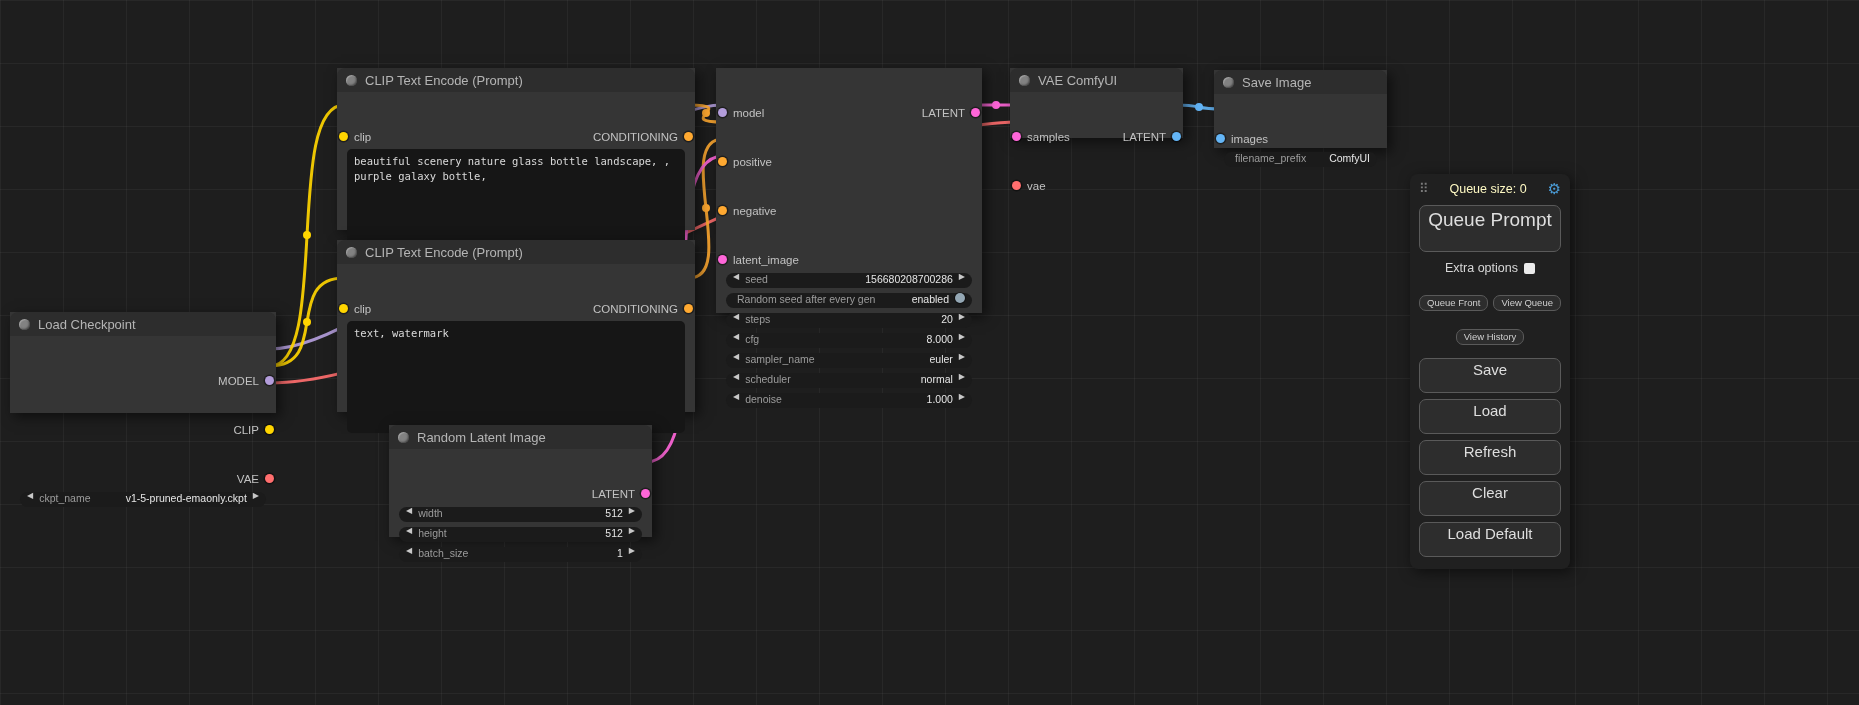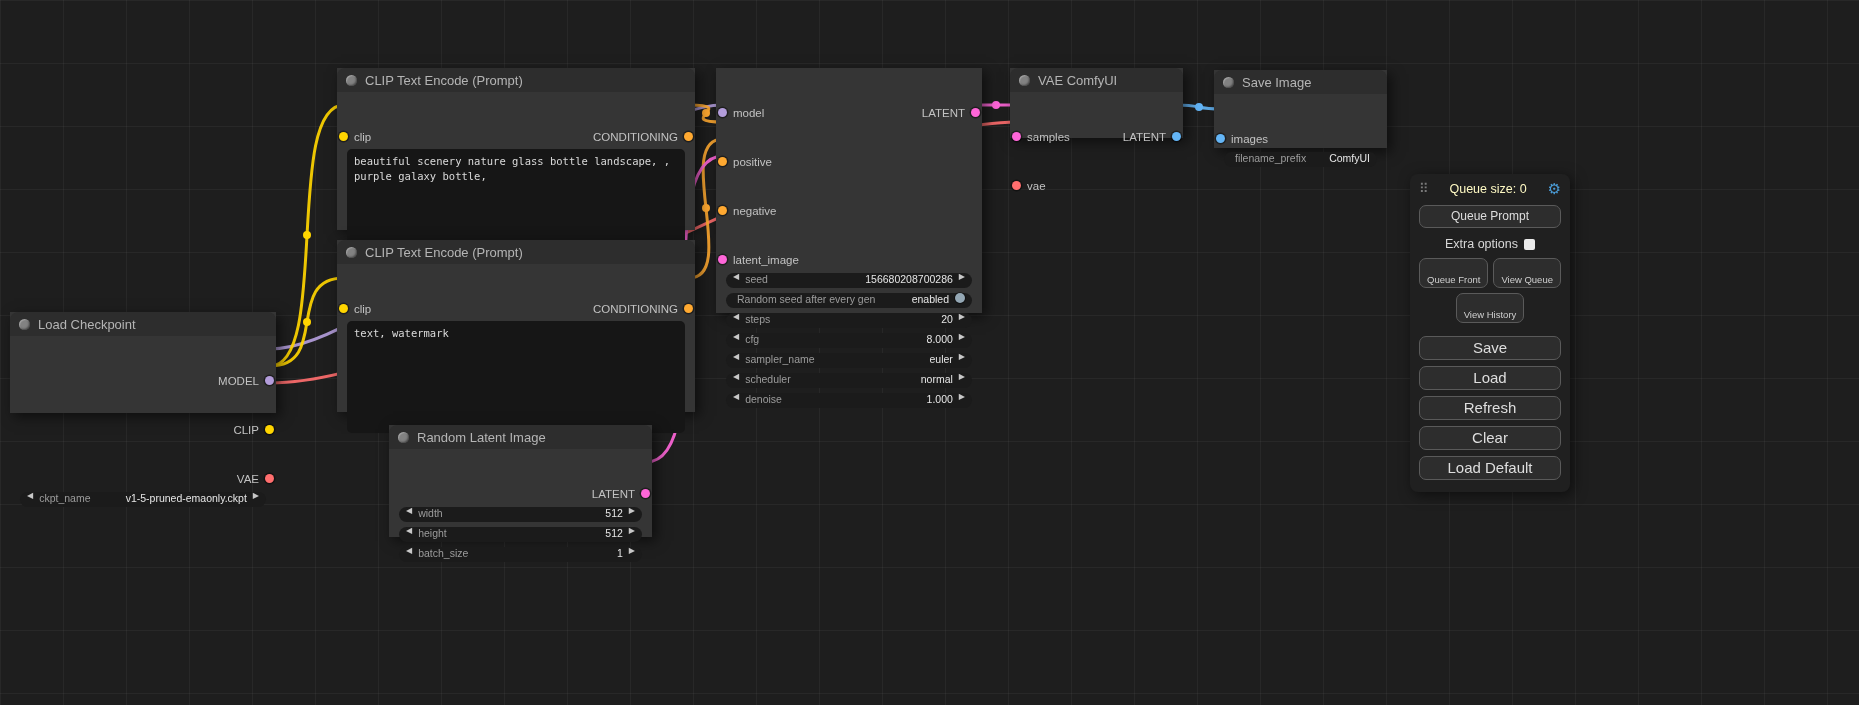--- a/index.html
+++ b/index.html
@@ -45,24 +45,24 @@
 
   .menu { position:absolute; z-index:3; left:1410px; top:174px; width:160px; box-sizing:border-box;
           background:#202020; border-radius:8px; padding:5px 9px 12px;
           box-shadow:3px 3px 14px rgba(0,0,0,.55); text-align:center; color:#d8d8d8; }
   .menu-header { display:flex; align-items:center; font-size:12.5px; padding:2px 0 3px; }
   .drag-handle { color:#7a7a7a; font-size:13px; cursor:move; }
   .queue-size { flex:1; text-align:center; color:#fef9c3; }
   .gear { color:#4a9bd5; font-size:15px; cursor:pointer; line-height:1; }
   .btn { display:block; width:100%; box-sizing:border-box; background:#2d2d2d;
          border:1px solid #5a5a5a; border-radius:7px; color:#dedede; font-size:15px;
-         padding:2px 0 3px; margin-top:6px; cursor:pointer; font-family:inherit; }
-  .btn.primary { font-size:12px; padding:3px 0 4px; }
+         padding:2px 0 14px; margin-top:6px; cursor:pointer; font-family:inherit; }
+  .btn.primary { font-size:19px; padding:3px 0 20px; }
   .btn-small { background:#2d2d2d; border:1px solid #5a5a5a; border-radius:7px; color:#cfcfcf;
-               font-size:9.5px; padding:15px 7px 2px; cursor:pointer; font-family:inherit; }
+               font-size:9.5px; padding:1px 7px 2px; cursor:pointer; font-family:inherit;margin-top:13px; }
   .extra-row { display:flex; align-items:center; justify-content:center; gap:6px;
                font-size:12.5px; margin-top:9px; }
   .checkbox { width:11px; height:11px; background:#ebebeb; border-radius:2px; cursor:pointer; }
   .small-row { display:flex; justify-content:center; gap:5px; margin-top:7px; }
   .history-row { margin-top:5px; }
   .actions { margin-top:13px; }
 </style>
 </head>
 <body>
 

